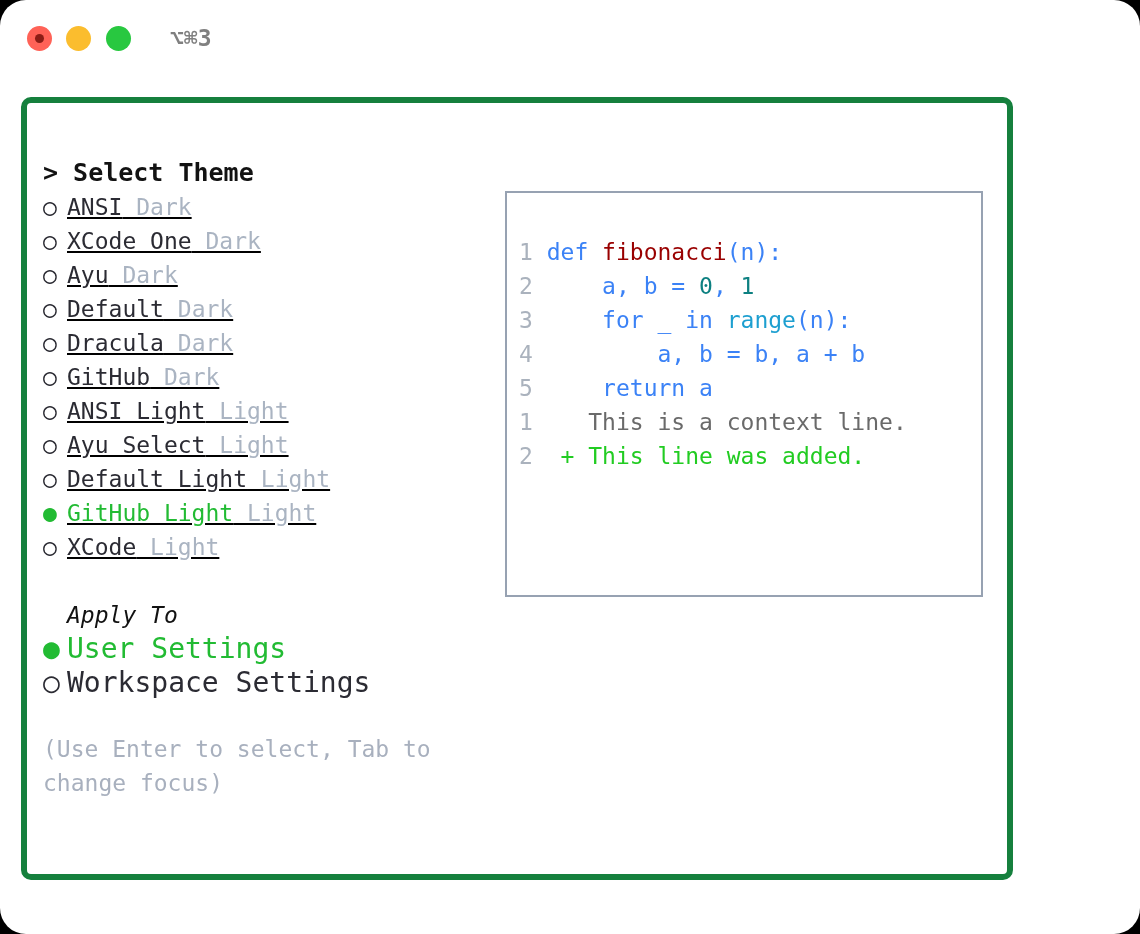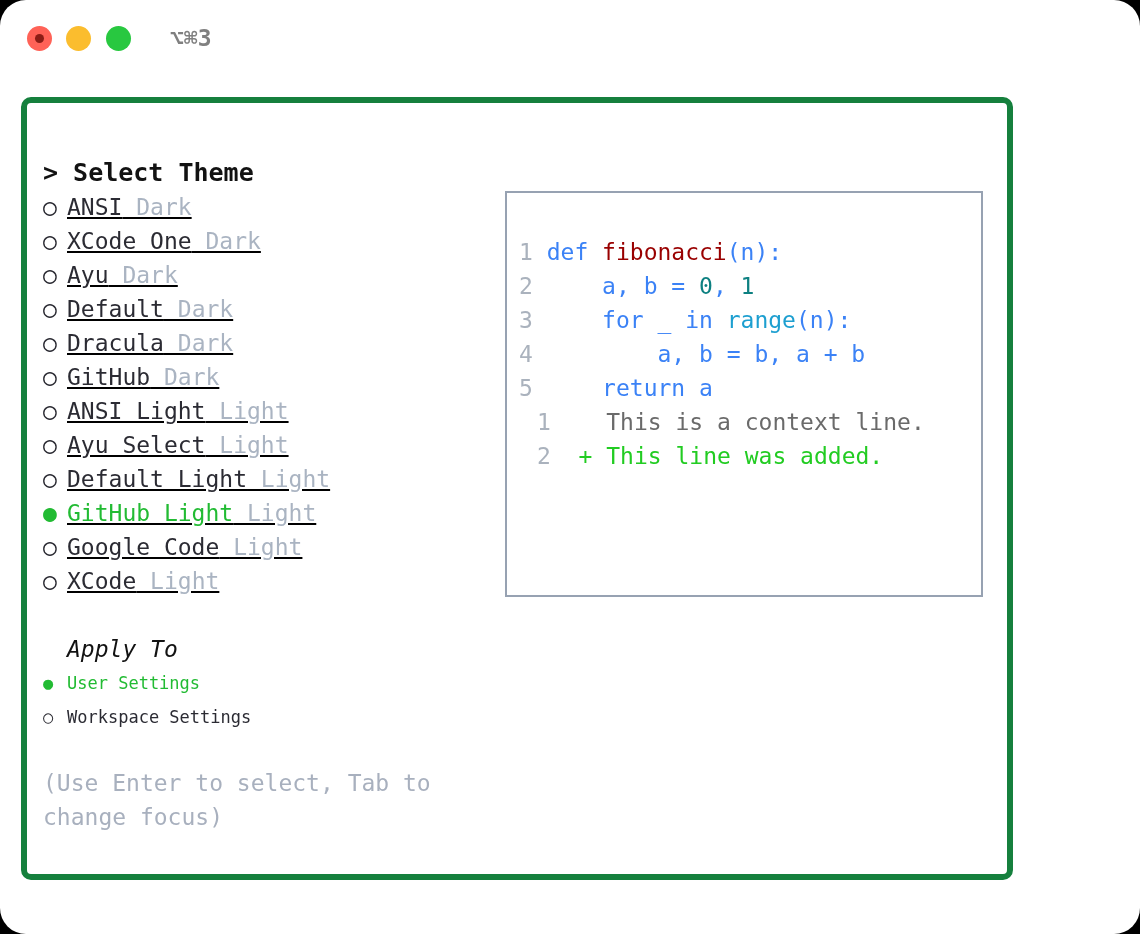--- a/index.html
+++ b/index.html
@@ -110,21 +110,21 @@
   .apply-block { margin-top: 34px; }
   .apply-title {
     font-size: 23px;
     color: #121212;
     line-height: 34px;
     white-space: pre;
     padding-left: 24px;
     font-style: italic;
   }
   .apply-row {
-    font-size: 17px;
+    font-size: 28px;
     line-height: 34px;
     color: #2b2b33;
     white-space: pre;
   }
   .apply-row.selected .marker,
   .apply-row.selected .apply-label { color: #22bb33; }
 
   .hint {
     margin-top: 32px;
     font-size: 23px;
@@ -163,21 +163,20 @@
   .tok-num   { color: #0d8081; }
   .tok-builtin { color: #1d9fd0; }
 
   .diff {
     position: absolute;
     left: 12px;
     top: 212px;
     font-size: 23px;
     line-height: 34px;
     white-space: pre;
-    margin-left: 18px;
   }
   .diff-ctx { color: #6a6a6a; }
   .diff-del { color: #cc1111; }
   .diff-add { color: #22cc22; }
 </style>
 </head>
 <body>
 
 <div class="window">
 
@@ -197,21 +196,20 @@
           <div class="theme-row"><span class="marker">○</span><span class="theme-name">ANSI</span><span class="theme-kind"> Dark</span></div>
           <div class="theme-row"><span class="marker">○</span><span class="theme-name">XCode One</span><span class="theme-kind"> Dark</span></div>
           <div class="theme-row"><span class="marker">○</span><span class="theme-name">Ayu</span><span class="theme-kind"> Dark</span></div>
           <div class="theme-row"><span class="marker">○</span><span class="theme-name">Default</span><span class="theme-kind"> Dark</span></div>
           <div class="theme-row"><span class="marker">○</span><span class="theme-name">Dracula</span><span class="theme-kind"> Dark</span></div>
           <div class="theme-row"><span class="marker">○</span><span class="theme-name">GitHub</span><span class="theme-kind"> Dark</span></div>
           <div class="theme-row"><span class="marker">○</span><span class="theme-name">ANSI Light</span><span class="theme-kind"> Light</span></div>
           <div class="theme-row"><span class="marker">○</span><span class="theme-name">Ayu Select</span><span class="theme-kind"> Light</span></div>
           <div class="theme-row"><span class="marker">○</span><span class="theme-name">Default Light</span><span class="theme-kind"> Light</span></div>
           <div class="theme-row selected"><span class="marker">●</span><span class="theme-name">GitHub Light</span><span class="theme-kind"> Light</span></div>
-          <div class="theme-row"><span class="marker">○</span><span class="theme-name">Google Code</span><span class="theme-kind"> Light</span></div>
           <div class="theme-row"><span class="marker">○</span><span class="theme-name">XCode</span><span class="theme-kind"> Light</span></div>
         </div>
 
       <div class="apply-block">
         <div class="apply-title">Apply To</div>
         <div id="apply-list">
             <div class="apply-row selected"><span class="marker">●</span><span class="apply-label">User Settings</span></div>
             <div class="apply-row"><span class="marker">○</span><span class="apply-label">Workspace Settings</span></div>
           </div>
       </div>

